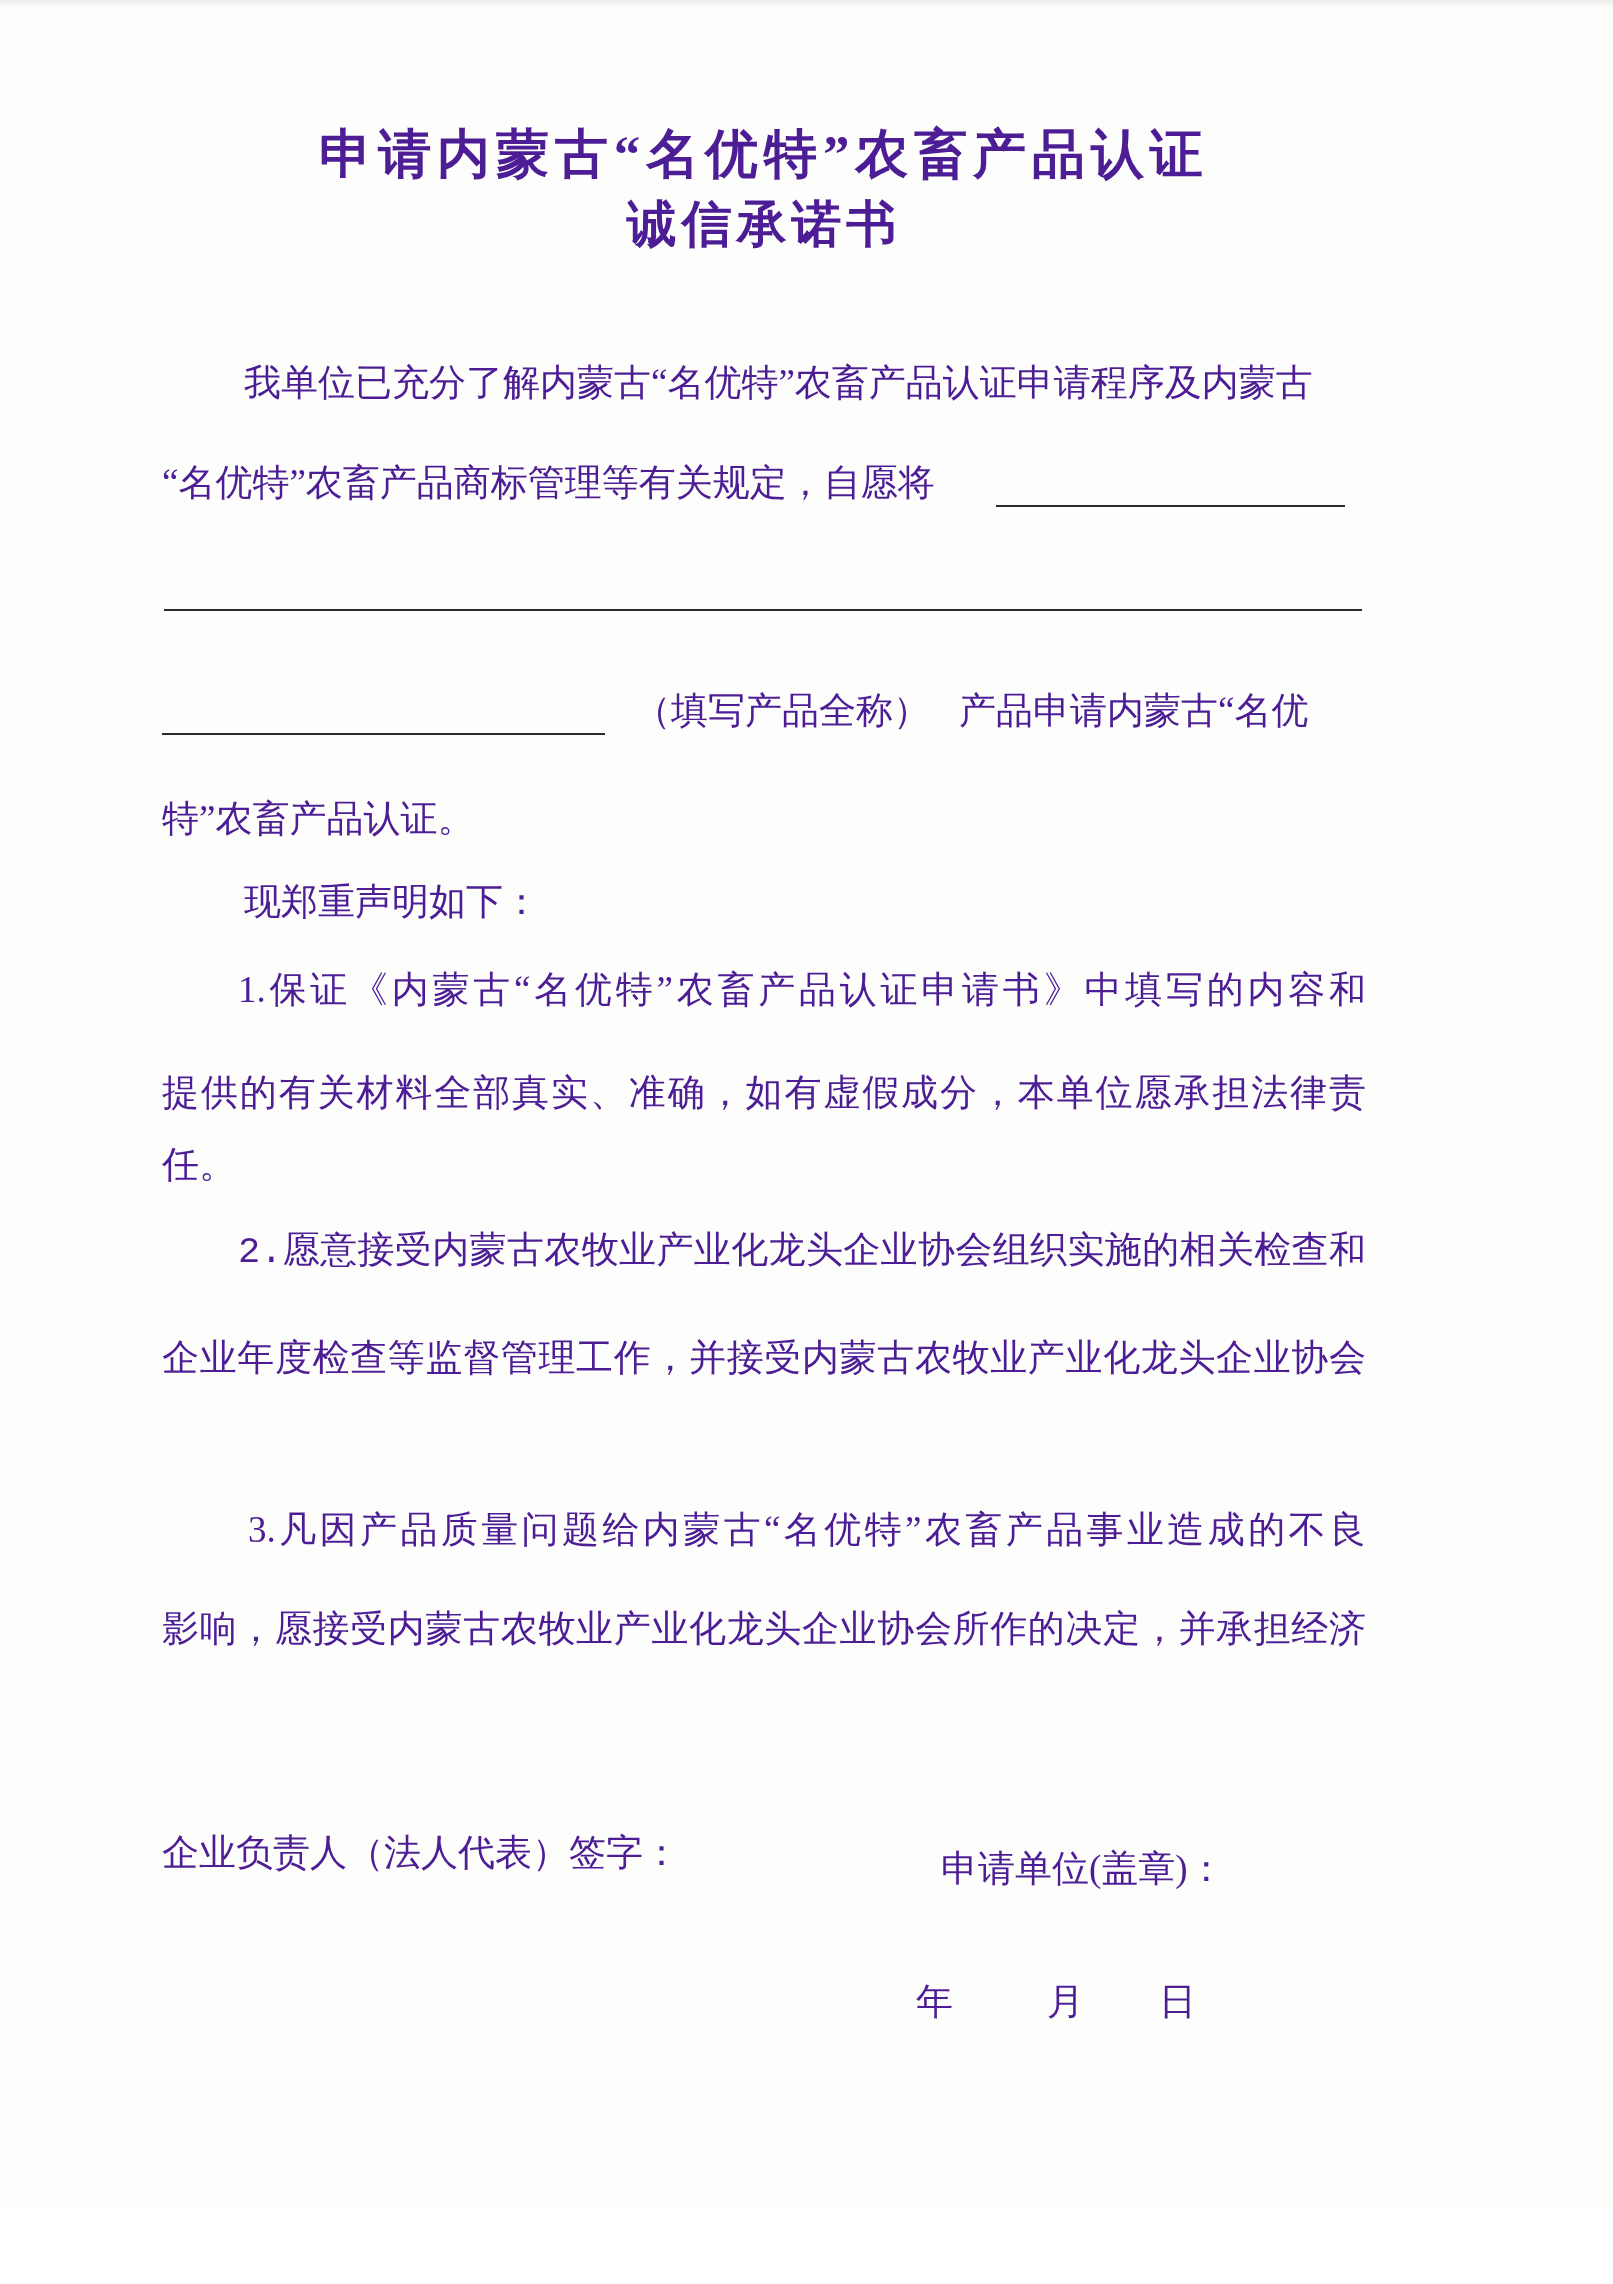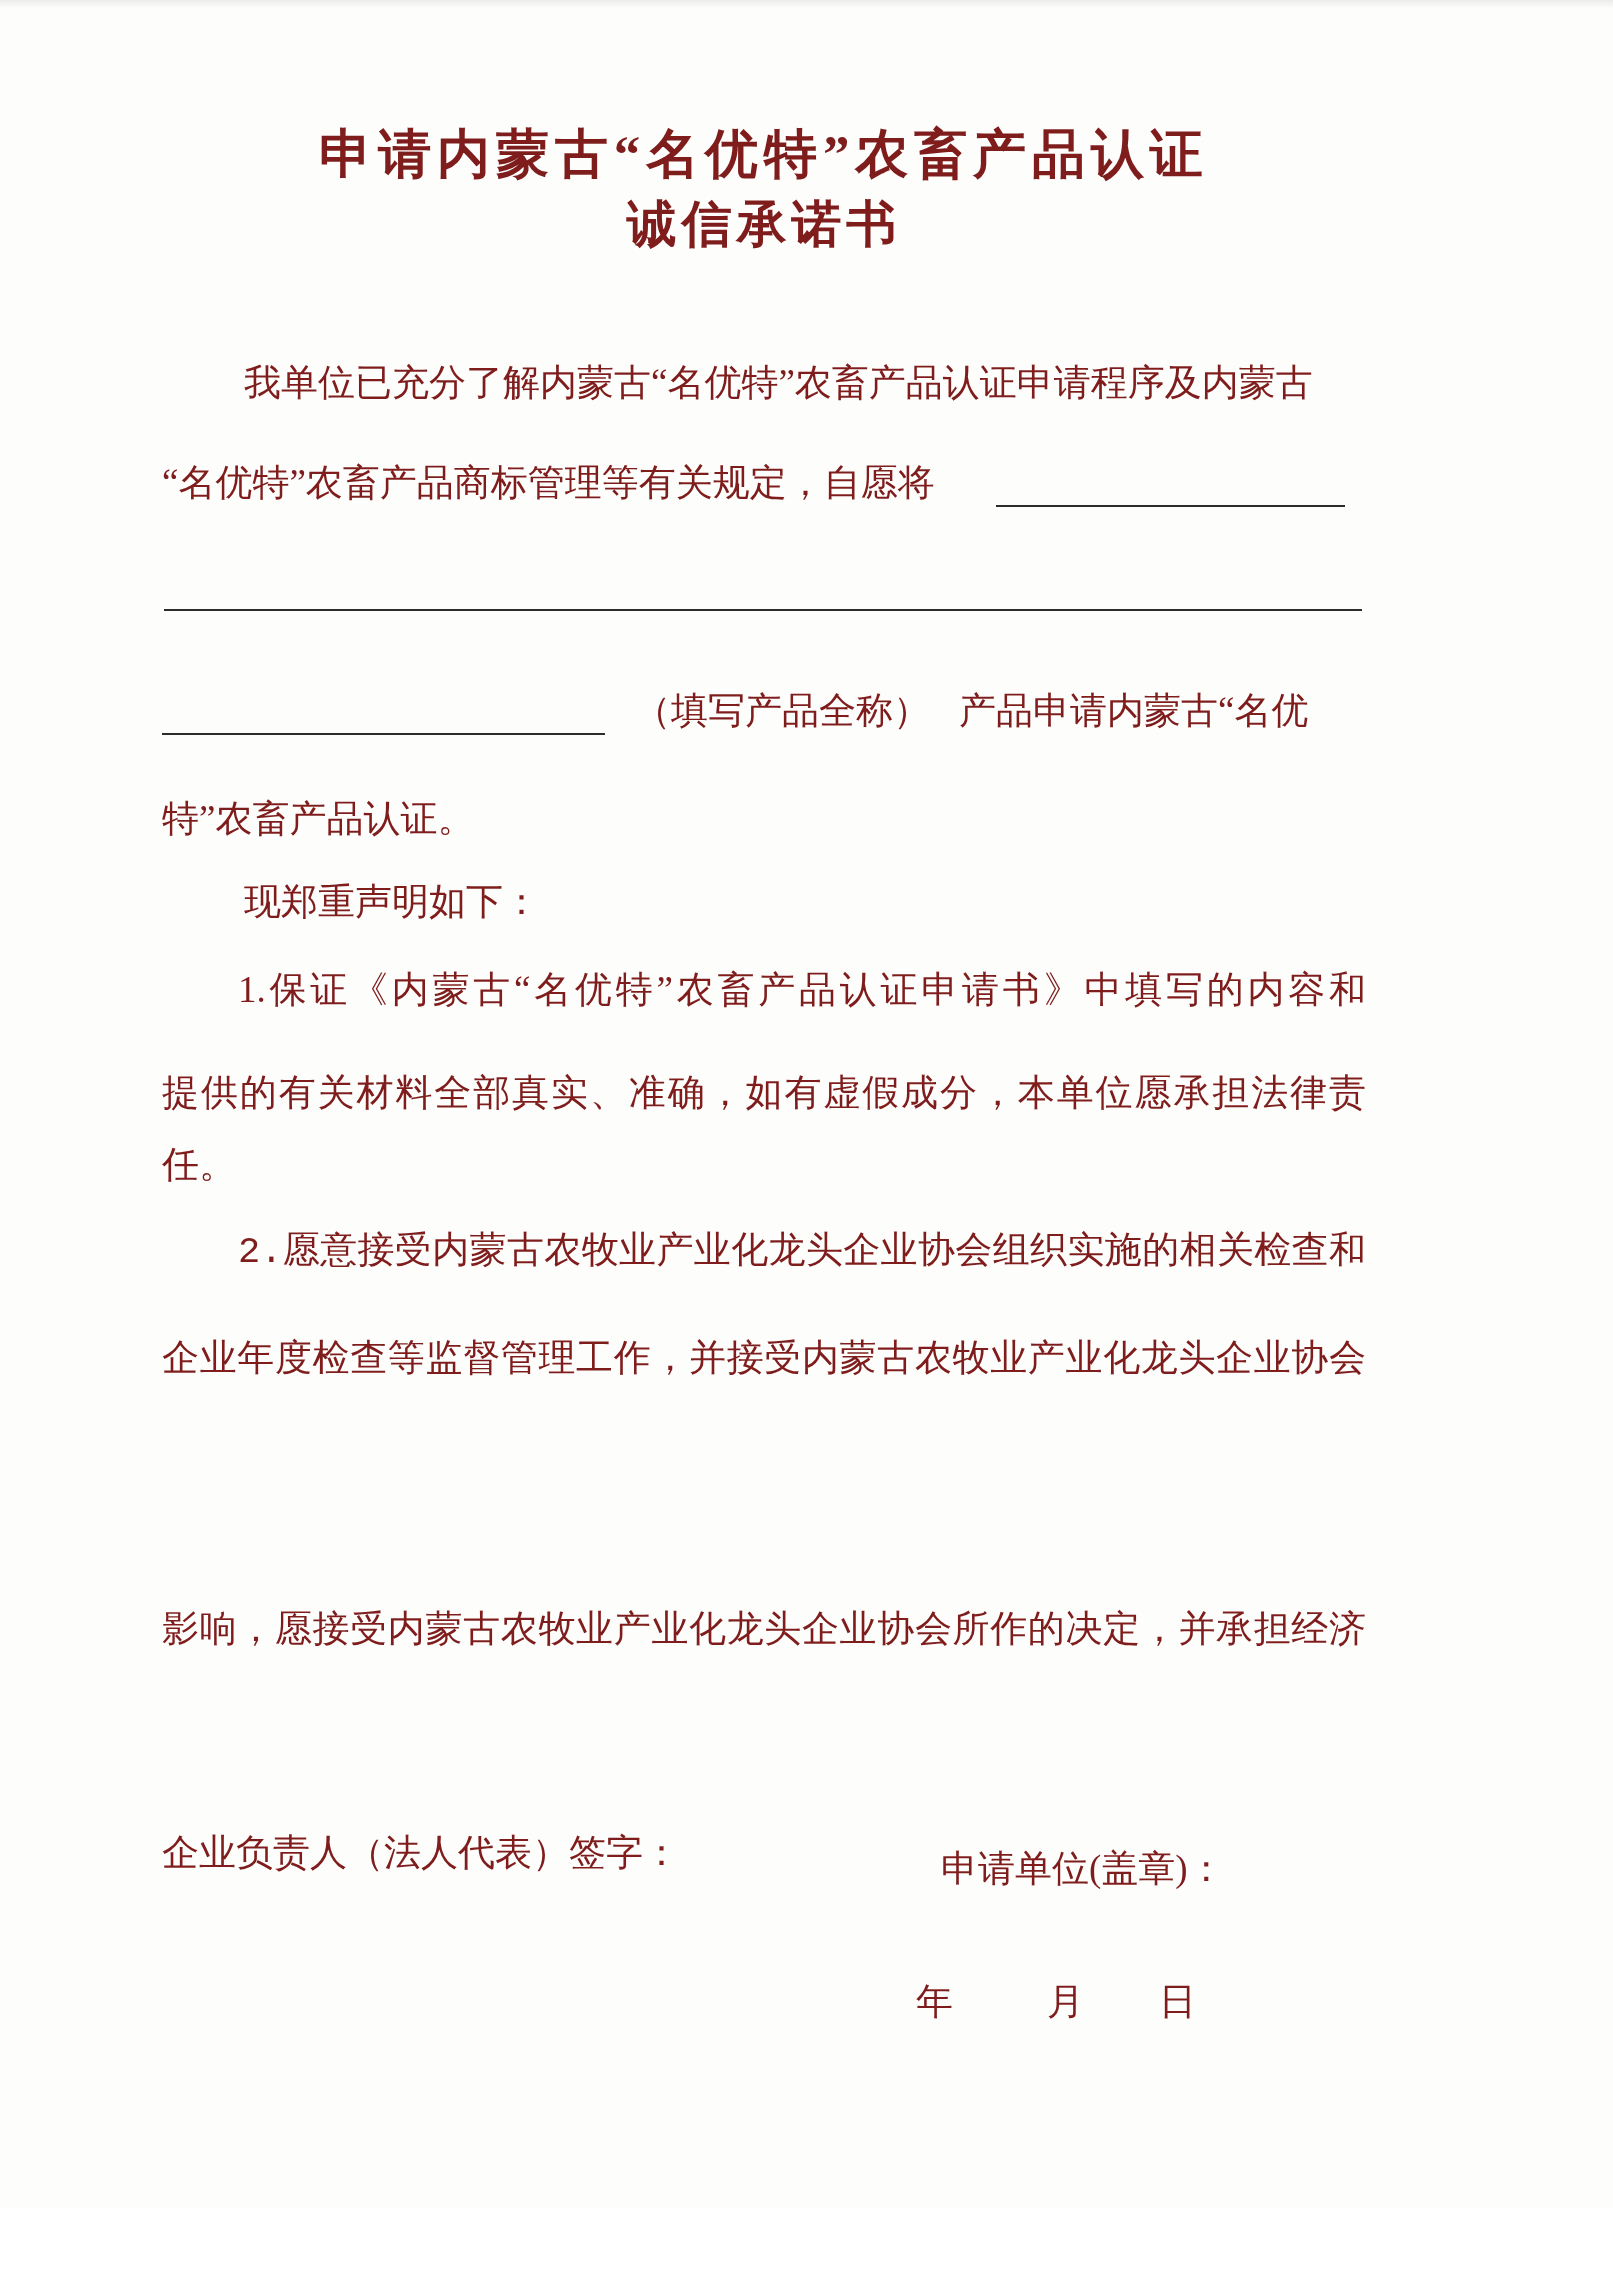--- a/index.html
+++ b/index.html
@@ -7,21 +7,21 @@
     padding: 0;
     background: #ffffff;
   }
   .page {
     position: relative;
     width: 1613px;
     height: 2208px;
     background: #fdfdfc;
     overflow: hidden;
     font-family: "Liberation Serif", "DejaVu Serif", serif;
-    color: #7f1d1d;
+    color: #4c1d95;
   }
   
   .scan-edge {
     position: absolute;
     top: 0; left: 0;
     width: 100%; height: 7.8px;
     background: linear-gradient(#ebebea, rgba(255,255,255,0));
   }
   .content {
     position: absolute;
@@ -127,20 +127,21 @@
 
     <div class="line l-declare">现郑重声明如下：</div>
 
     <div class="line just l-i1a">1.保证《内蒙古“名优特”农畜产品认证申请书》中填写的内容和</div>
     <div class="line just l-i1b">提供的有关材料全部真实、准确，如有虚假成分，本单位愿承担法律责</div>
     <div class="line l-i1c">任。</div>
 
     <div class="line just l-i2a">2.愿意接受内蒙古农牧业产业化龙头企业协会组织实施的相关检查和</div>
     <div class="line just l-i2b">企业年度检查等监督管理工作，并接受内蒙古农牧业产业化龙头企业协会</div>
 
+    <div class="line just l-i3a">3.凡因产品质量问题给内蒙古“名优特”农畜产品事业造成的不良</div>
     <div class="line just l-i3b">影响，愿接受内蒙古农牧业产业化龙头企业协会所作的决定，并承担经济</div>
 
     <div class="line l-sign">
       <span>企业负责人（法人代表）签字：</span>
       <span class="sign-right">申请单位(盖章)：</span>
     </div>
 
     <div class="line l-date">
       <span class="date-word date-year">年</span>
       <span class="date-word date-month">月</span>

